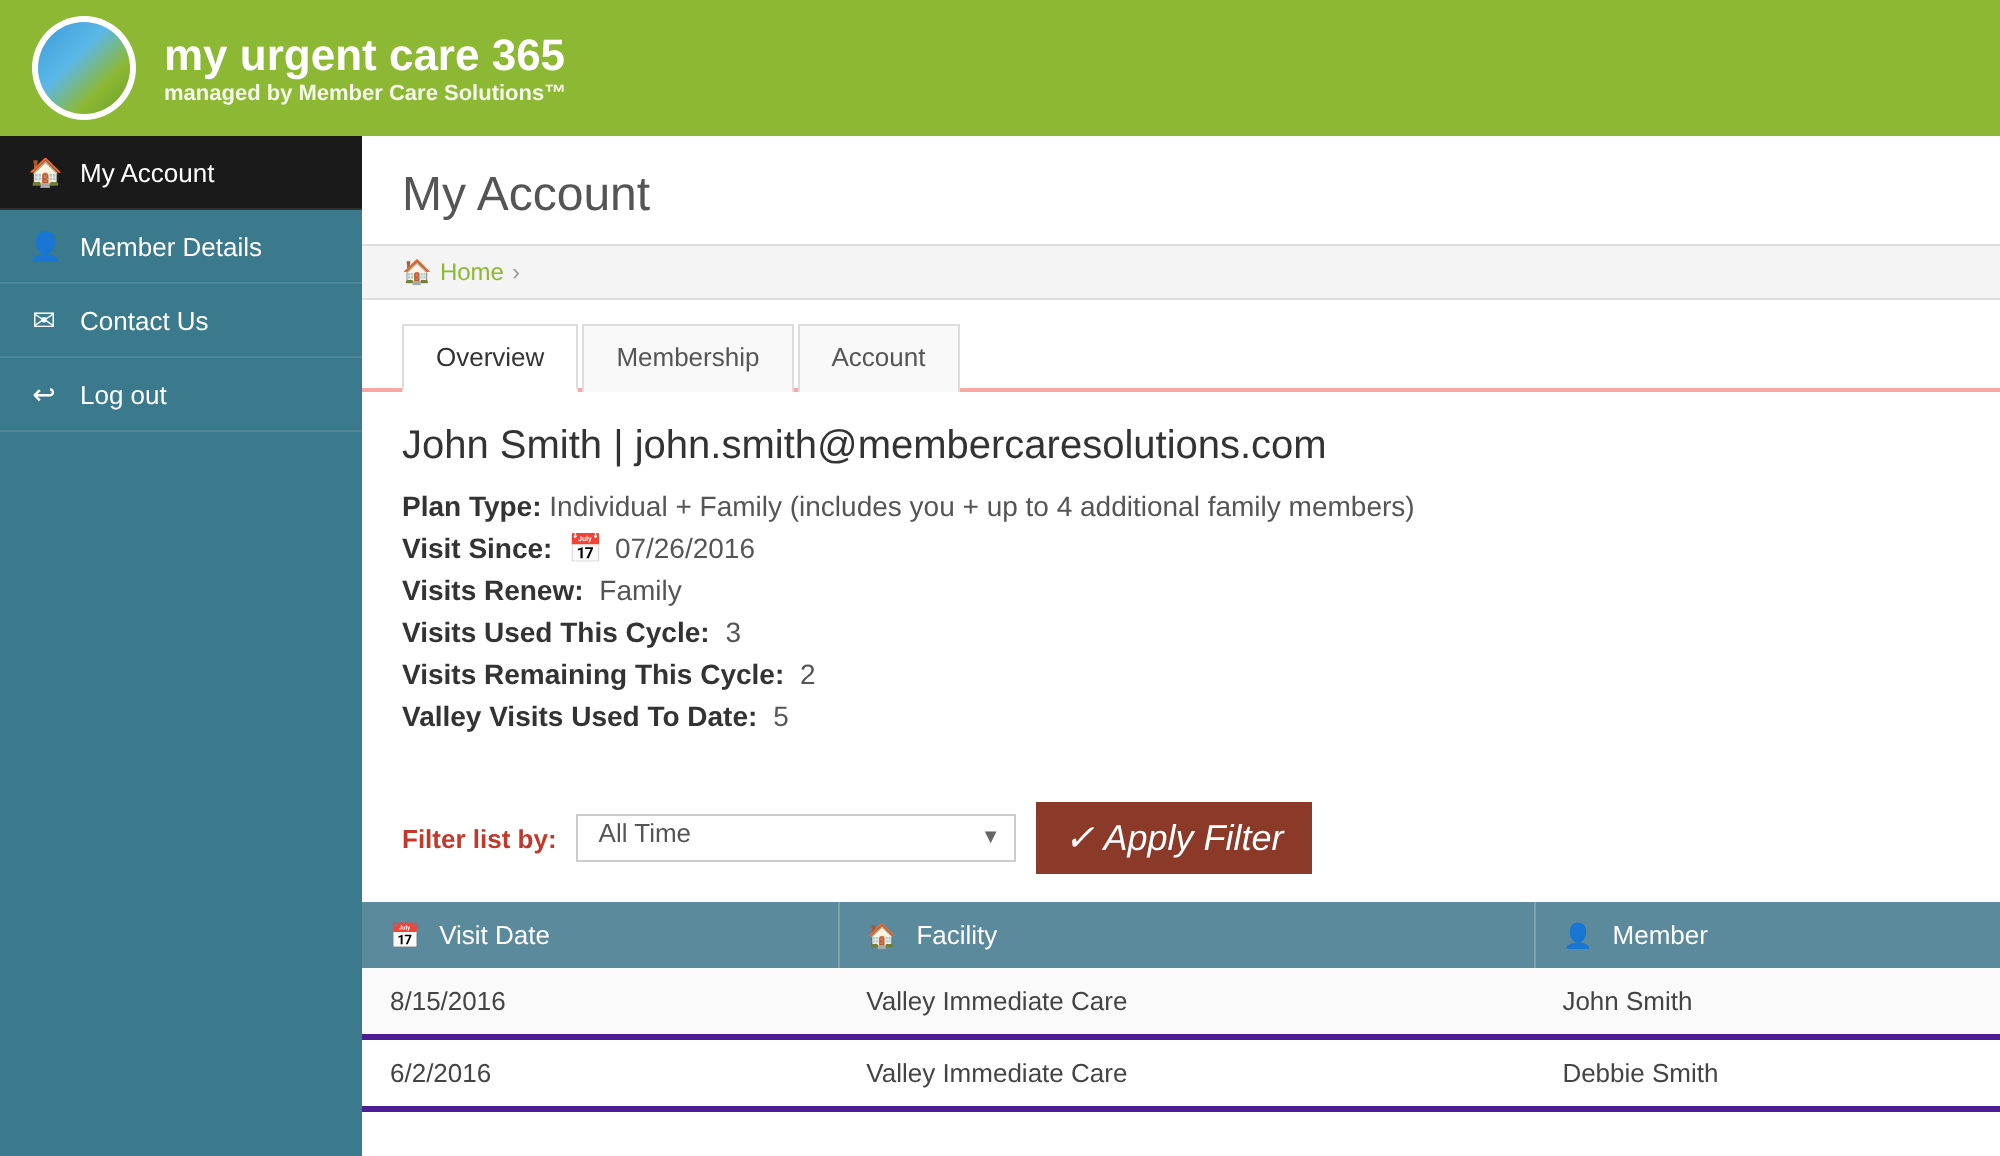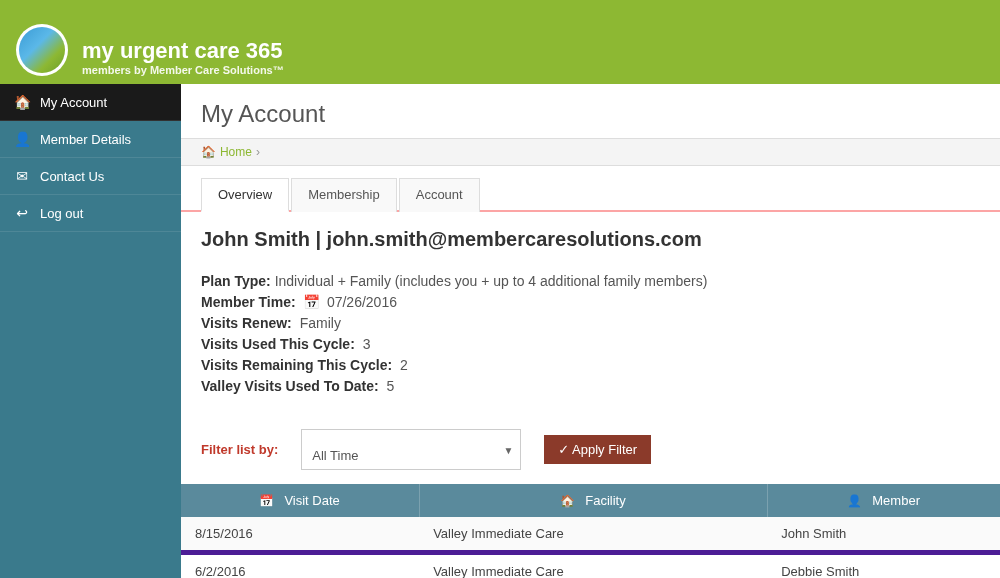--- a/index.html
+++ b/index.html
@@ -2,23 +2,23 @@
 <html><head>
   <meta charset="utf-8">
   <style>
     * { box-sizing: border-box; margin: 0; padding: 0; }
     body { font-family: Arial, sans-serif; font-size: 13px; color: #333; background: #fff; width: 1000px; height: 578px; overflow: hidden; display: flex; flex-direction: column; }
 
     
     .header {
       background: #8db833;
       display: flex;
-      align-items: flex-end;
+      align-items: center;
       padding: 8px 16px;
-      height: 84px;
+      height: 68px;
       flex-shrink: 0;
     }
     .logo-circle {
       width: 52px;
       height: 52px;
       border-radius: 50%;
       background: white;
       margin-right: 14px;
       display: flex;
       align-items: center;
@@ -148,51 +148,50 @@
       font-weight: normal;
     }
 
     
     .profile-section {
       padding: 16px 20px;
       background: white;
     }
     .profile-name {
       font-size: 20px;
-      font-weight: bold;
+      font-weight: normal;
       color: #333;
-      margin-bottom: 22px;
+      margin-bottom: 10px;
     }
     .profile-detail {
       font-size: 14px;
       margin-bottom: 5px;
       color: #555;
     }
     .profile-detail strong {
       font-weight: bold;
       color: #333;
     }
 
     
     .filter-section {
       padding: 14px 20px;
       display: flex;
       align-items: center;
       background: white;
-      gap: 13px;
     }
     .filter-label {
       color: #c0392b;
       font-weight: bold;
       font-size: 13px;
       margin-right: 10px;
     }
     .filter-select {
       border: 1px solid #ccc;
-      padding: 18px 28px 6px 10px;
+      padding: 1px 28px 6px 10px;
       font-size: 13px;
       color: #555;
       background: white;
       appearance: none;
       width: 220px;
       cursor: pointer;
       position: relative;
     }
     .select-wrapper {
       position: relative;
@@ -206,47 +205,48 @@
       pointer-events: none;
       color: #666;
       font-size: 10px;
     }
     .apply-btn {
       margin-left: 10px;
       background: #8b3a2a;
       color: white;
       border: none;
       padding: 7px 14px;
-      font-size: 13px;
+      font-size: 18px;
       cursor: pointer;
       display: flex;
       align-items: center;
       gap: 4px;
+      font-style: italic;
     }
 
     
     .visits-table {
       width: 100%;
       border-collapse: collapse;
       background: white;
     }
     .visits-table thead th {
       background: #5a8a9c;
       color: white;
       padding: 9px 14px;
-      text-align: center;
+      text-align: left;
       font-size: 13px;
       font-weight: normal;
       border-right: 1px solid rgba(255,255,255,0.2);
     }
     .visits-table thead th:last-child {
       border-right: none;
     }
     .visits-table tbody tr {
-      border-bottom: 5px solid #4c1d95;
+      border-bottom: 3px solid #4c1d95;
     }
     .visits-table tbody tr:nth-child(odd) {
       background: #fafafa;
     }
     .visits-table tbody tr:nth-child(even) {
       background: #ffffff;
     }
     .visits-table tbody td {
       padding: 9px 14px;
       font-size: 13px;
@@ -260,21 +260,21 @@
 </head>
 <body>
 
 <div class="header">
   <div class="logo-circle">
     <div class="logo-inner"></div>
   </div>
   <div class="header-text">
     <h1>my urgent care 365</h1>
     <p>
-      <span>members by</span> <strong><span>Member Care Solutions™</span></strong>
+      <span>managed by</span> <strong><span>Member Care Solutions™</span></strong>
     </p>
   </div>
 </div>
 
 <div class="main-layout">
 
   <nav class="sidebar">
     <a class="sidebar-item active">
       <span class="sidebar-icon">🏠</span>
       <span>My Account</span>
@@ -316,21 +316,21 @@
         </div>
       </div>
 
       <div class="profile-section">
         <div class="profile-name">John Smith | john.smith@membercaresolutions.com</div>
         <div class="profile-detail">
           <strong>Plan Type:</strong>
           <span>Individual + Family (includes you + up to 4 additional family members)</span>
         </div>
         <div class="profile-detail">
-          <strong>Member Time:</strong>
+          <strong>Visit Since:</strong>
           <span style="margin-left:4px;margin-right:2px;">📅</span>
           <span>07/26/2016</span>
         </div>
         <div class="profile-detail">
           <strong>Visits Renew:</strong>
           <span style="margin-left:4px;">Family</span>
         </div>
         <div class="profile-detail">
           <strong>Visits Used This Cycle:</strong>
           <span style="margin-left:4px;">3</span>

